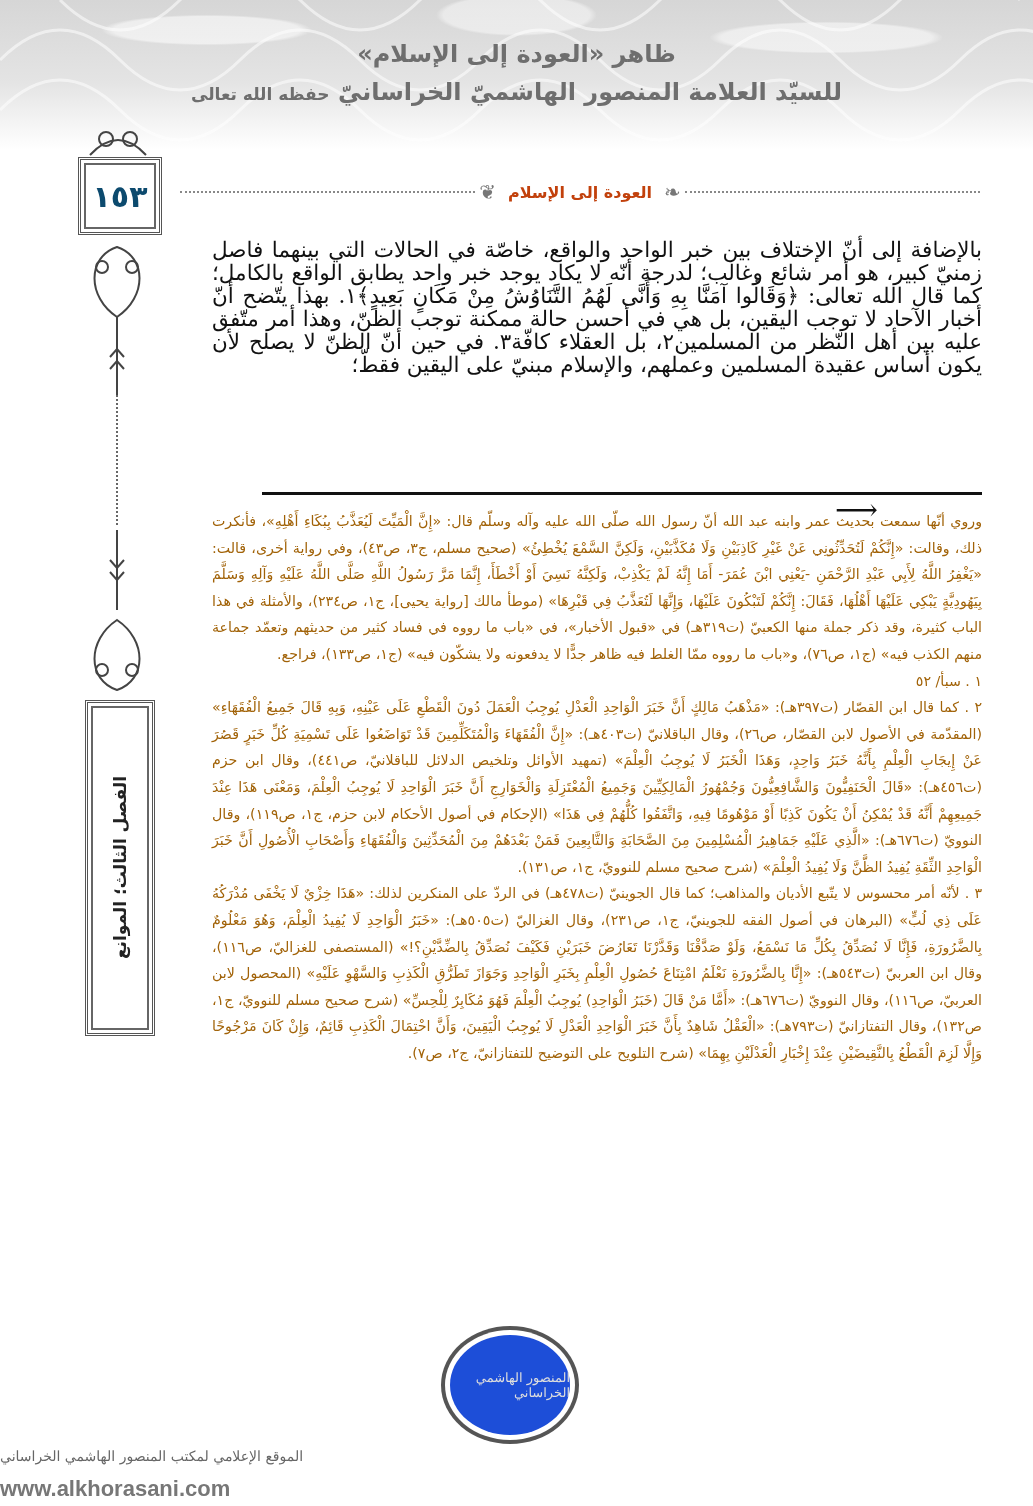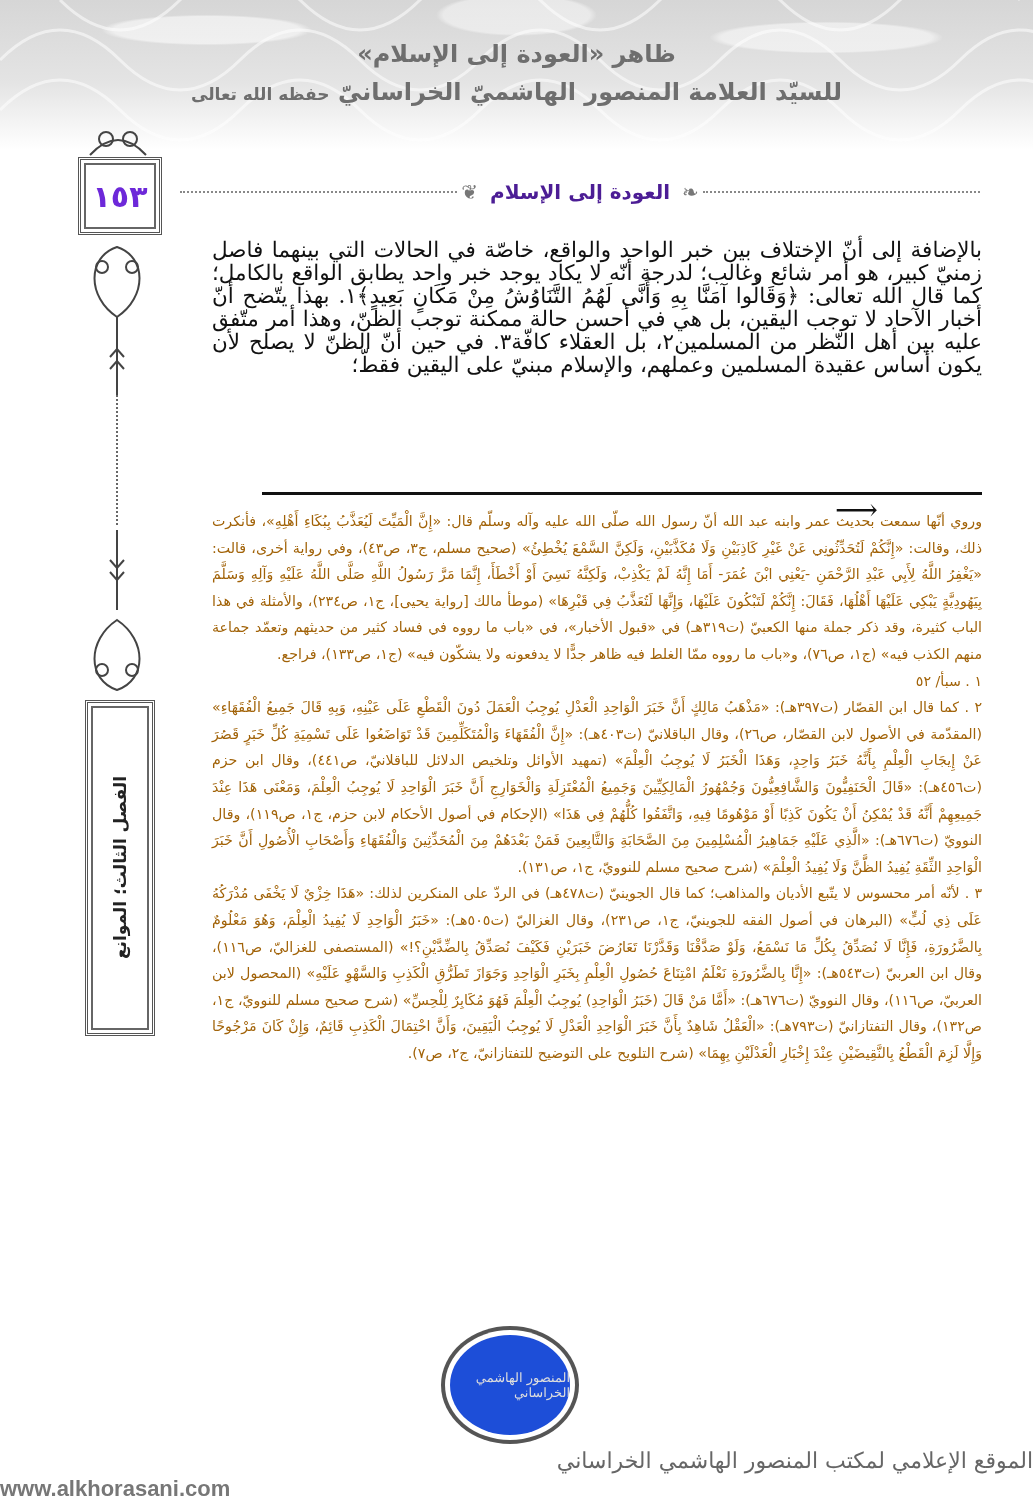--- a/index.html
+++ b/index.html
@@ -29,21 +29,21 @@
     font-size: 24px; color: #6e6e6e;
   }
   .author-line .suffix { font-size: 17px; }
 
   
   .side-col { position: absolute; left: 78px; top: 125px; width: 100px; height: 1000px; }
   .page-box {
     position: absolute; left: 0; top: 32px; width: 78px; height: 72px;
     border: 3px double #555; box-shadow: inset 0 0 0 3px #fff, inset 0 0 0 5px #666;
     display: flex; align-items: center; justify-content: center;
-    font-family: "DejaVu Sans", sans-serif; font-weight: bold; font-size: 30px; color: #6d28d9;
+    font-family: "DejaVu Sans", sans-serif; font-weight: bold; font-size: 30px; color: #0c4a6e;
     background: #fff;
   }
   .chapter-box {
     position: absolute; left: 7px; top: 575px; width: 64px; height: 330px;
     border: 3px double #555; box-shadow: inset 0 0 0 3px #fff, inset 0 0 0 5px #666;
     display: flex; align-items: center; justify-content: center; background: #fff;
   }
   .chapter-box span {
     writing-mode: vertical-rl; transform: rotate(180deg); direction: rtl;
     font-family: "DejaVu Sans", sans-serif; font-weight: bold; font-size: 17px; color: #222;
@@ -54,21 +54,21 @@
   }
 
   
   .run-header {
     position: absolute; top: 180px; left: 180px; width: 800px; height: 24px;
     display: flex; align-items: center;
   }
   .dots { flex: 1; border-top: 2px dotted #888; height: 0; }
   .run-title {
     direction: rtl; font-family: "DejaVu Sans", sans-serif; font-weight: bold;
-    font-size: 20px; padding: 0 8px; color: #4c1d95; white-space: nowrap;
+    font-size: 16px; padding: 0 8px; color: #c2410c; white-space: nowrap;
   }
   .orn { color: #777; font-size: 20px; padding: 0 4px; }
 
   
   .main-text {
     position: absolute; top: 238px; left: 212px; width: 770px;
     direction: rtl; text-align: justify; text-align-last: right;
     font-size: 21.5px; line-height: 23px; color: #111;
   }
   .main-text p { margin: 0; }
@@ -84,22 +84,22 @@
   .footnotes p { margin: 0; }
 
   .seal {
     position: absolute; left: 450px; top: 1335px; width: 120px; height: 100px;
     border-radius: 50%; background: #1d4ed8;
     box-shadow: 0 0 0 5px #fff, 0 0 0 9px #555;
     display: flex; align-items: center; justify-content: center;
     color: #ddd; font-size: 13px; font-family: "DejaVu Serif", serif; direction: rtl;
   }
   .site-ar {
-    position: absolute; top: 1448px; left: 0; width: 1033px; text-align: right;
-    direction: rtl; font-family: "DejaVu Serif", serif; font-size: 22px; color: #666;
+    position: absolute; top: 1448px; left: 0; width: 1033px; text-align: left;
+    direction: rtl; font-family: "DejaVu Serif", serif; font-size: 14px; color: #666;
   }
   .site-url {
     position: absolute; top: 1476px; left: 0; width: 1033px; text-align: left;
     font-family: Liberation Sans, sans-serif; font-weight: bold; font-size: 22px; color: #777;
   }
 </style>
 </head>
 <body>
 
 <div class="banner">

